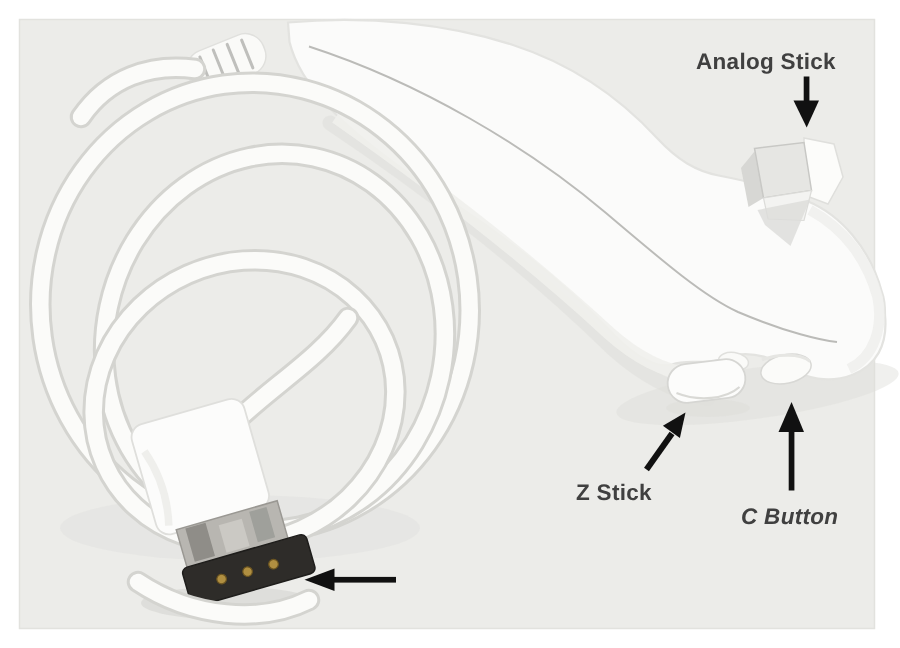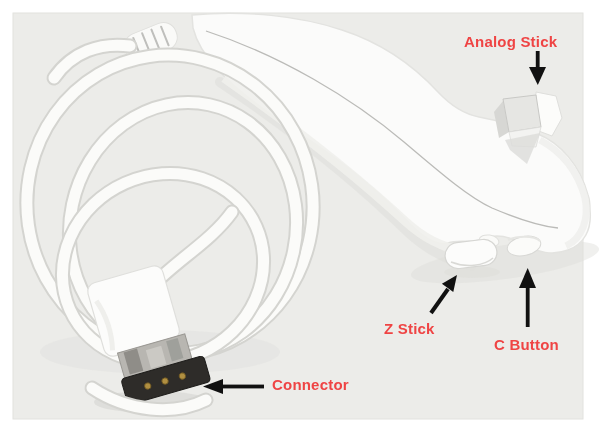--- a/index.html
+++ b/index.html
@@ -10,27 +10,27 @@
     font-family:"Liberation Sans", sans-serif;
     overflow:hidden;
   }
   .scene{position:absolute;left:0;top:0;}
   .callout{
     position:absolute;
     font-family:"Liberation Sans", sans-serif;
     font-weight:bold;
     font-size:15px;
     line-height:1;
-    color:#ef4444;
+    color:#404040;
     white-space:nowrap;
     letter-spacing:.2px;
   }
   .cb-analog{left:464px;top:34px;}
   .cb-z{left:384px;top:321px;}
-  .cb-c{left:494px;top:337px;}
+  .cb-c{left:494px;top:337px;font-style:italic;}
   .cb-connector{left:272px;top:377px;}
 </style>
 </head>
 <body>
 
 <div class="stage">
 
   <svg class="scene" width="600" height="432" viewBox="0 0 600 432">
 
     <rect x="13" y="13" width="570" height="406" fill="#ECECE9" stroke="#E2E2DE" stroke-width="1"></rect>
@@ -148,15 +148,14 @@
       <g>
         <rect x="221" y="384.6" width="43" height="3.8"></rect>
         <polygon points="223,379 223,394 203,386.5"></polygon>
       </g>
     </g>
   </svg>
 
   <div class="callout cb-analog">Analog Stick</div>
   <div class="callout cb-z">Z Stick</div>
   <div class="callout cb-c">C Button</div>
-  <div class="callout cb-connector">Connector</div>
 
 </div>
 
 </body></html>

